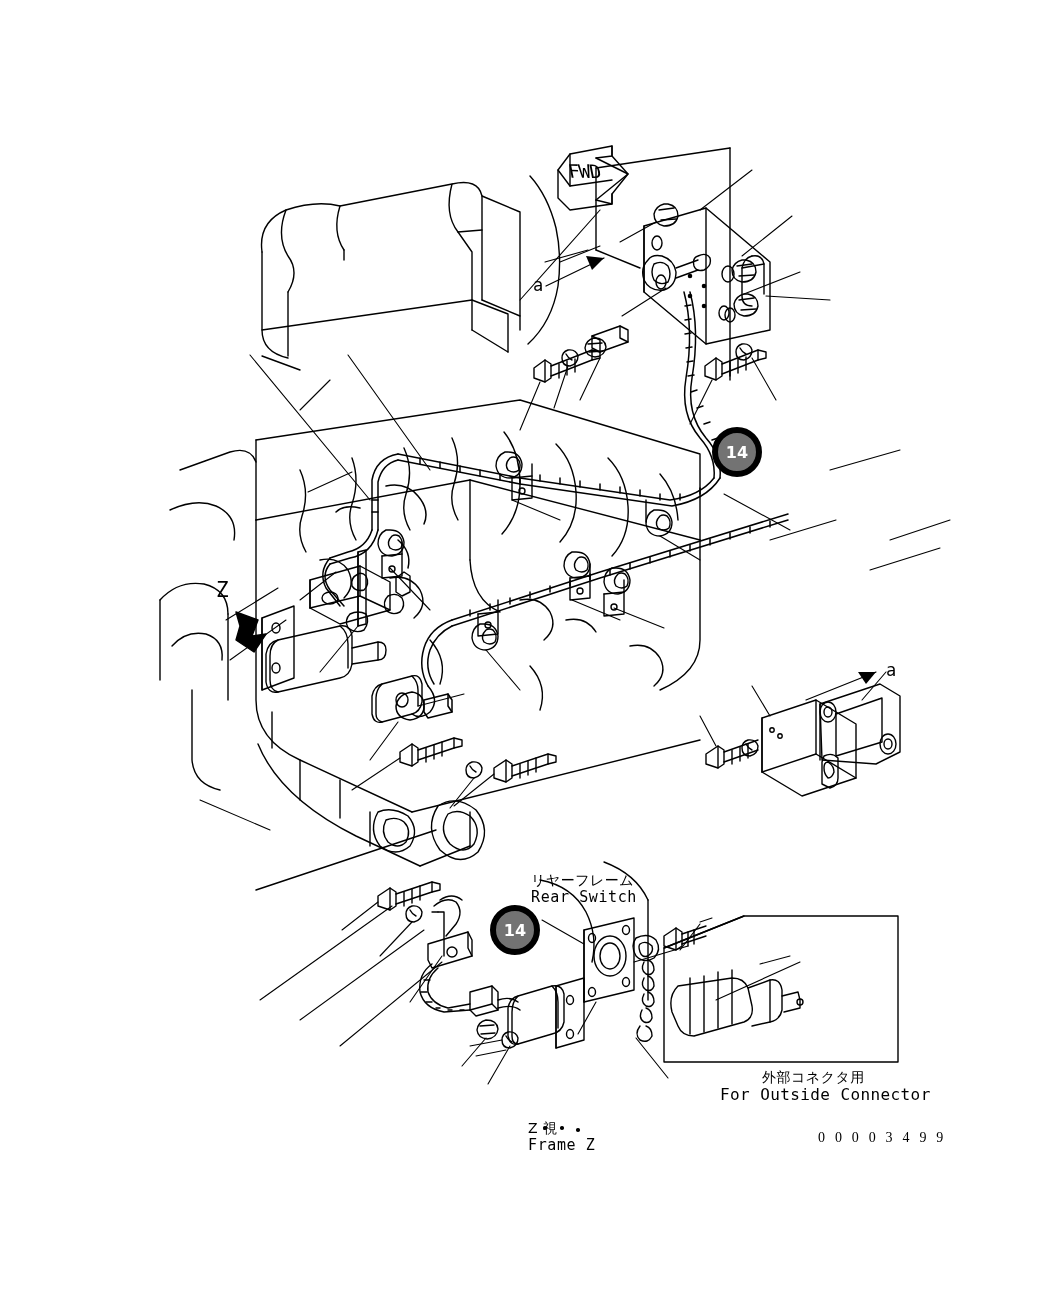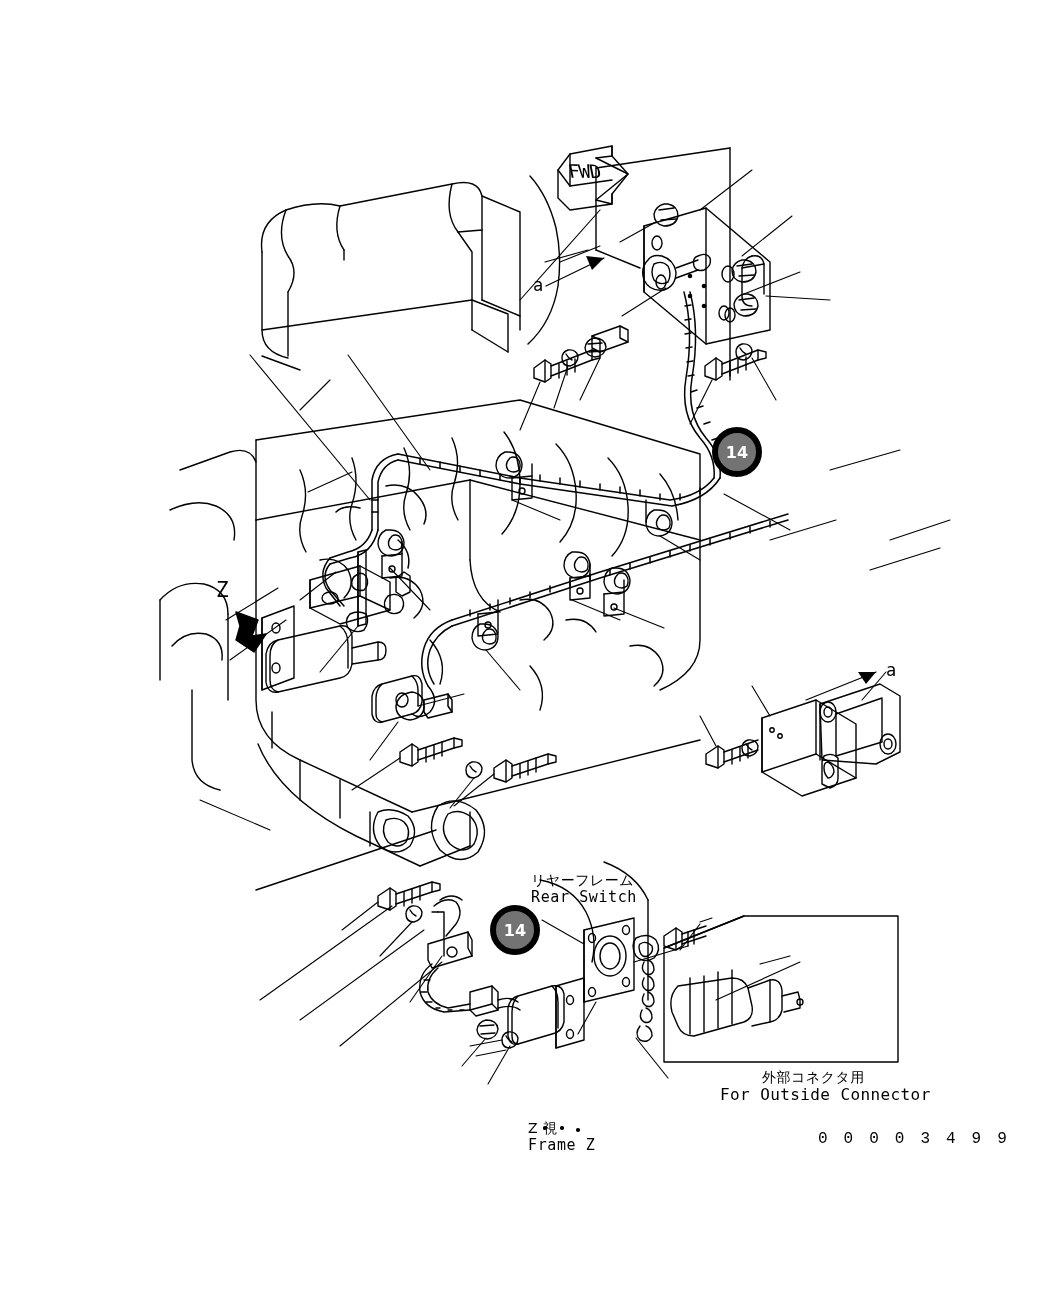--- a/index.html
+++ b/index.html
@@ -43,22 +43,22 @@
     font-family: "DejaVu Sans Mono", monospace;
     font-size: 15px;
     letter-spacing: 0.6px;
   }
   .small-en {
     font-family: "DejaVu Sans Mono", monospace;
     font-size: 16px;
     letter-spacing: 0.4px;
   }
   .dwgno {
-    font-family: Liberation Mono, monospace;
-    font-size: 16px;
+    font-family: Liberation Serif, serif;
+    font-size: 14px;
     letter-spacing: 3.2px;
   }
   .mark {
     font-family: "DejaVu Sans Mono", monospace;
     font-size: 17px;
   }
   .badge {
     position: absolute;
     width: 38px;
     height: 38px;

